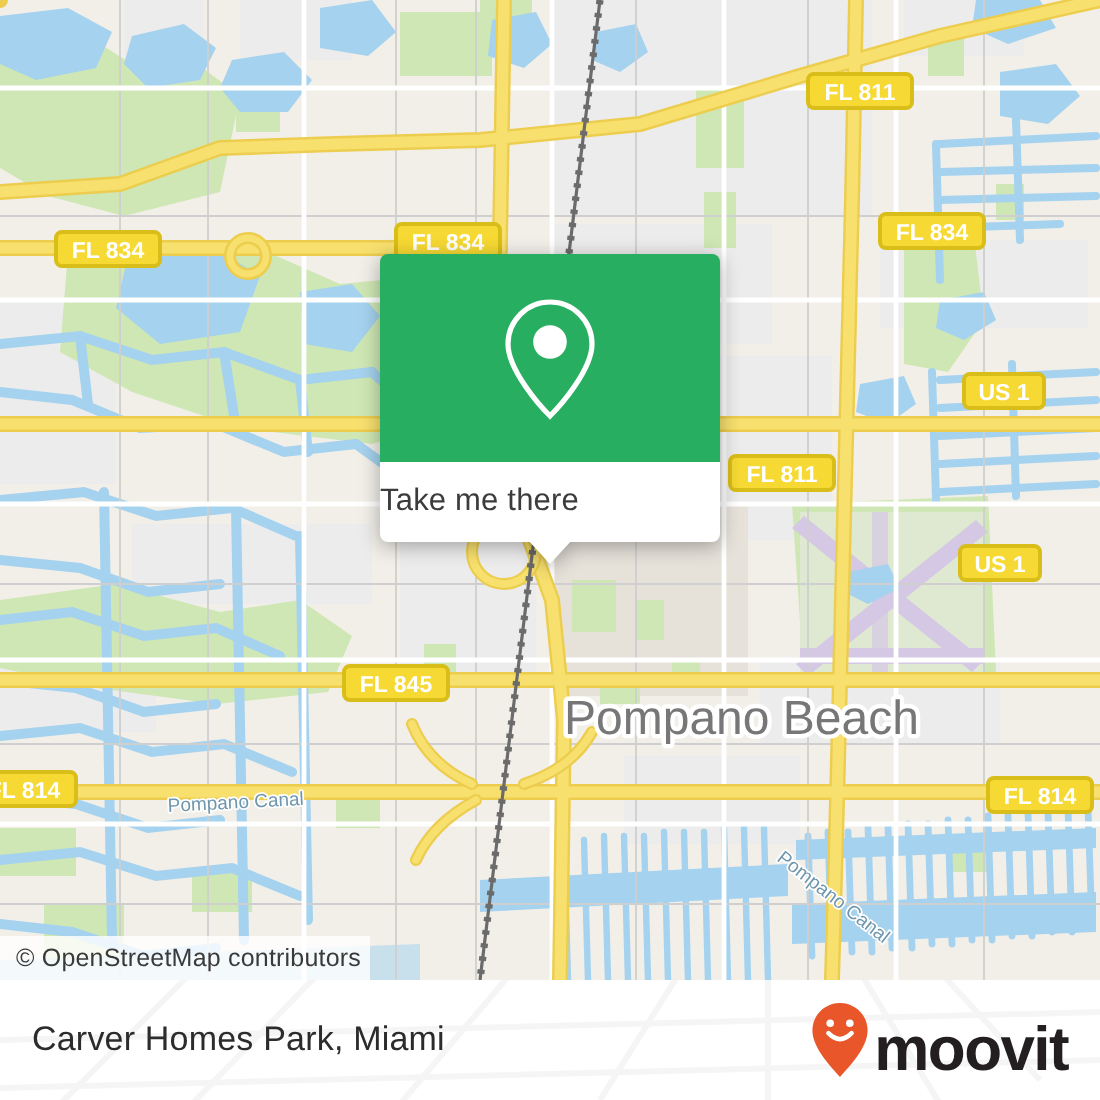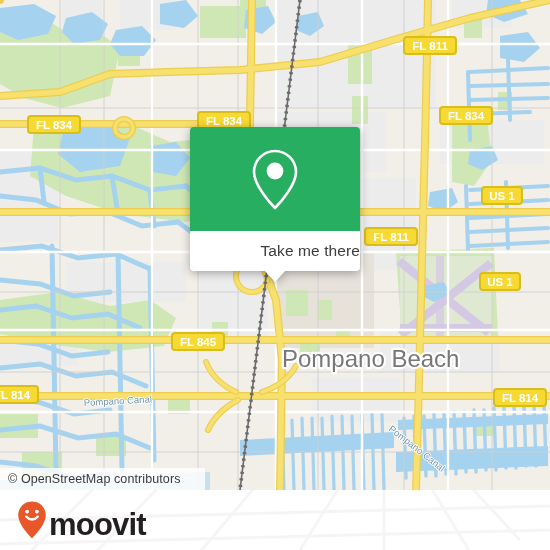--- a/index.html
+++ b/index.html
@@ -35,21 +35,21 @@
   }
 
   
   .attribution {
     position: absolute;
     left: 0;
     top: 468px;
     height: 22px;
     display: flex;
     align-items: center;
-    padding: 0 24px 0 8px;
+    padding: 0 4px 0 8px;
     background: rgba(255,255,255,0.80);
     font-size: 12.5px;
     color: #3a3a3a;
     letter-spacing: 0.1px;
     white-space: nowrap;
     z-index: 40;
     justify-content: center;
   }
 
   
@@ -67,21 +67,21 @@
     display: flex;
     align-items: center;
     justify-content: center;
   }
   .popup-bottom {
     height: 40px;
     background: #ffffff;
     border-radius: 0 0 4px 4px;
     display: flex;
     align-items: center;
-    justify-content: flex-end;
+    justify-content: flex-start;
     position: relative;
   }
   .popup-label {
     font-size: 15.5px;
     color: #3c3c3c;
     letter-spacing: 0.1px;
   }
   .popup-tail {
     position: absolute;
     left: 50%;
@@ -467,20 +467,21 @@
         <path d="M200 62 L256 -4"></path>
           <path d="M300 60 L340 -4"></path>
         <path d="M470 62 L430 -4"></path>
           <path d="M520 50 L470 -4"></path>
         <path d="M0 30 L550 16"></path>
           <path d="M0 54 L550 40"></path>
         <path d="M384 62 L384 -4"></path>
       </g>
     </svg>
 
+    <div class="footer-title">Carver Homes Park, Miami</div>
 
     <div class="brand">
       <svg width="32" height="40" viewBox="0 0 32 40">
         <path d="M16 1.5 C8.3 1.5 2.2 7.6 2.2 15.3 C2.2 24.5 13 35 16 38.5 C19 35 29.8 24.5 29.8 15.3 C29.8 7.6 23.7 1.5 16 1.5 Z" fill="#e8562a"></path>
         <circle cx="11.1" cy="11.6" r="1.9" fill="#ffffff"></circle>
         <circle cx="20.9" cy="11.6" r="1.9" fill="#ffffff"></circle>
         <path d="M10.2 16.6 Q16 22.4 21.8 16.6" fill="none" stroke="#ffffff" stroke-width="2.3" stroke-linecap="round"></path>
       </svg>
       <span class="brand-word">moovit</span>
     </div>

